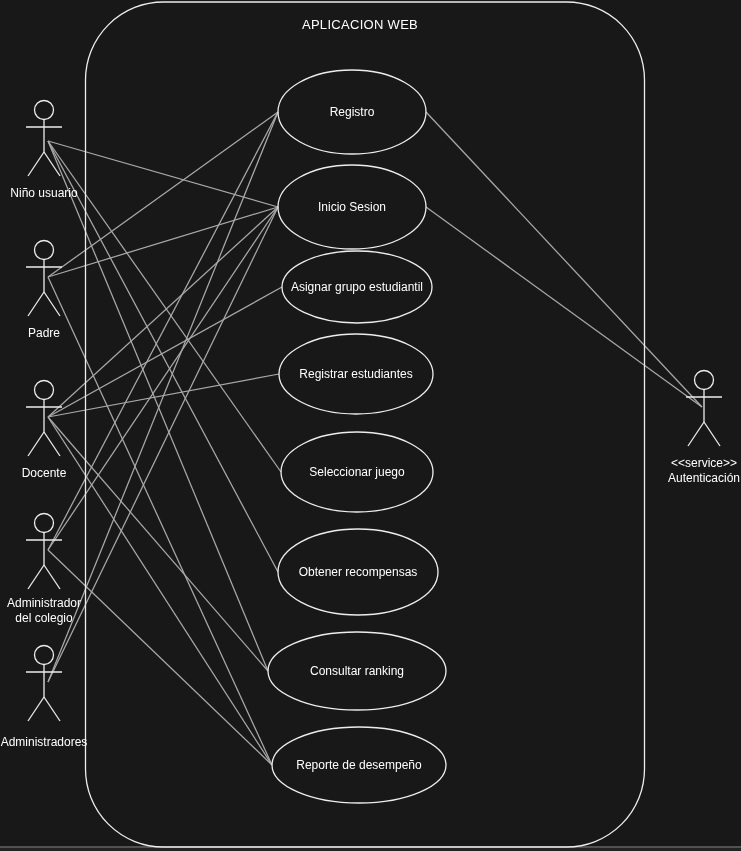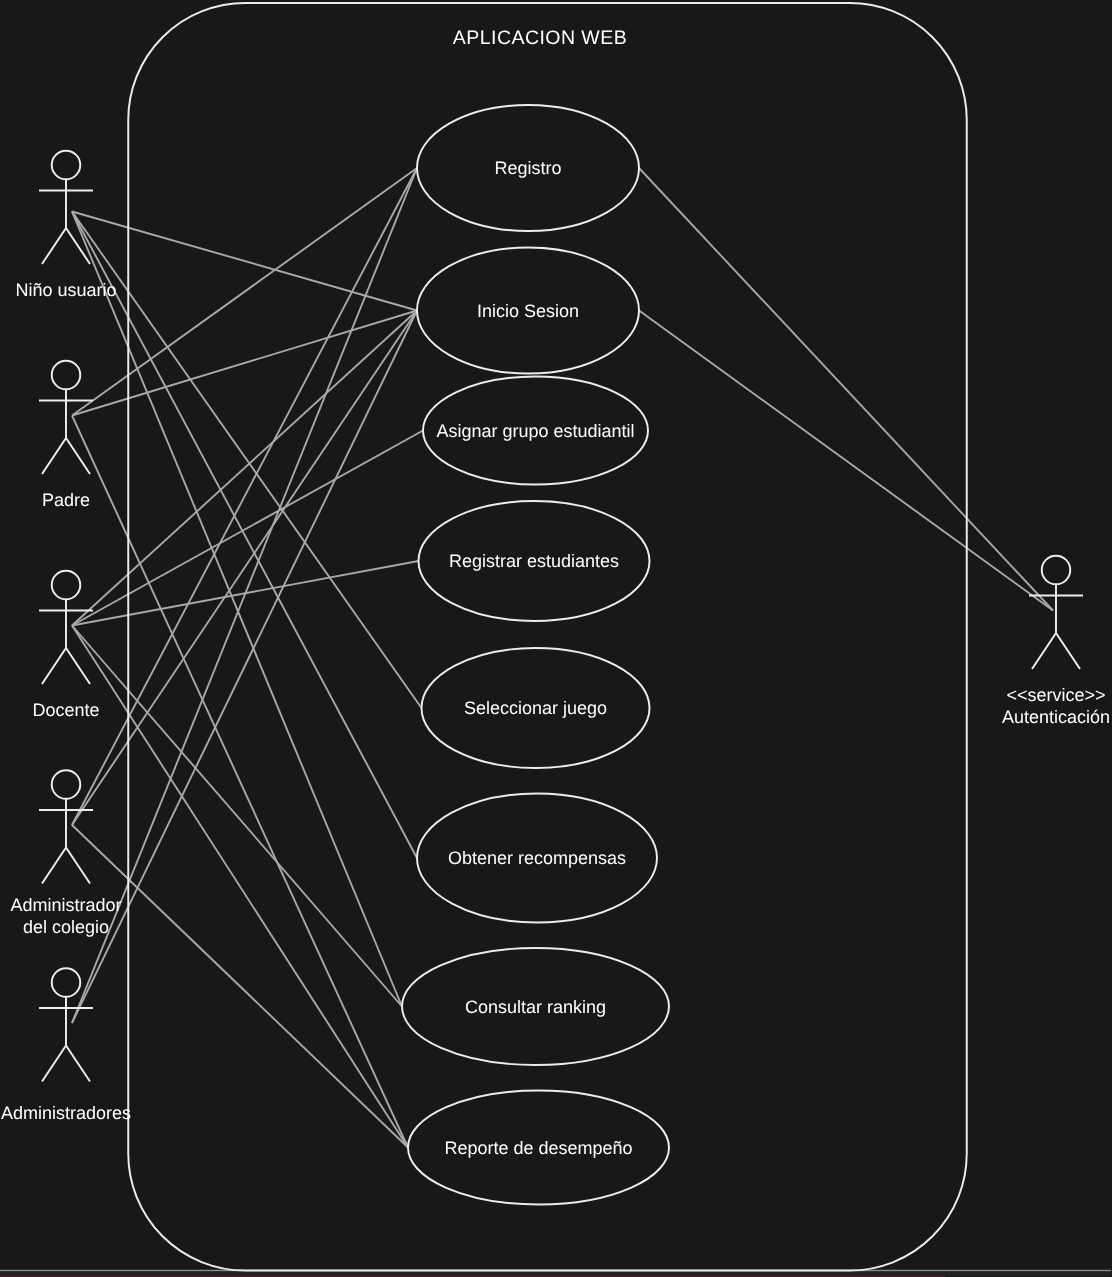--- a/index.html
+++ b/index.html
@@ -1,17 +1,17 @@
 <!DOCTYPE html>
 <html><head>
 <meta charset="utf-8">
 <style>
   html,body{margin:0;padding:0;background:#181818;}
   body{width:741px;height:851px;overflow:hidden;font-family:"Liberation Sans",sans-serif;}
-  #stage{position:relative;width:630px;height:851px;background:#ec4899;}
+  #stage{position:relative;width:630px;height:851px;background:#b91c1c;}
   svg{display:block;}
   text{fill:#ffffff;font-family:"Liberation Sans",sans-serif;}
   .uc-label{font-size:12px;text-anchor:middle;}
   .actor-label{font-size:12px;text-anchor:middle;}
   .title-label{font-size:13px;text-anchor:middle;letter-spacing:.3px;}
 </style>
 </head>
 <body>
 
 <div id="stage">

